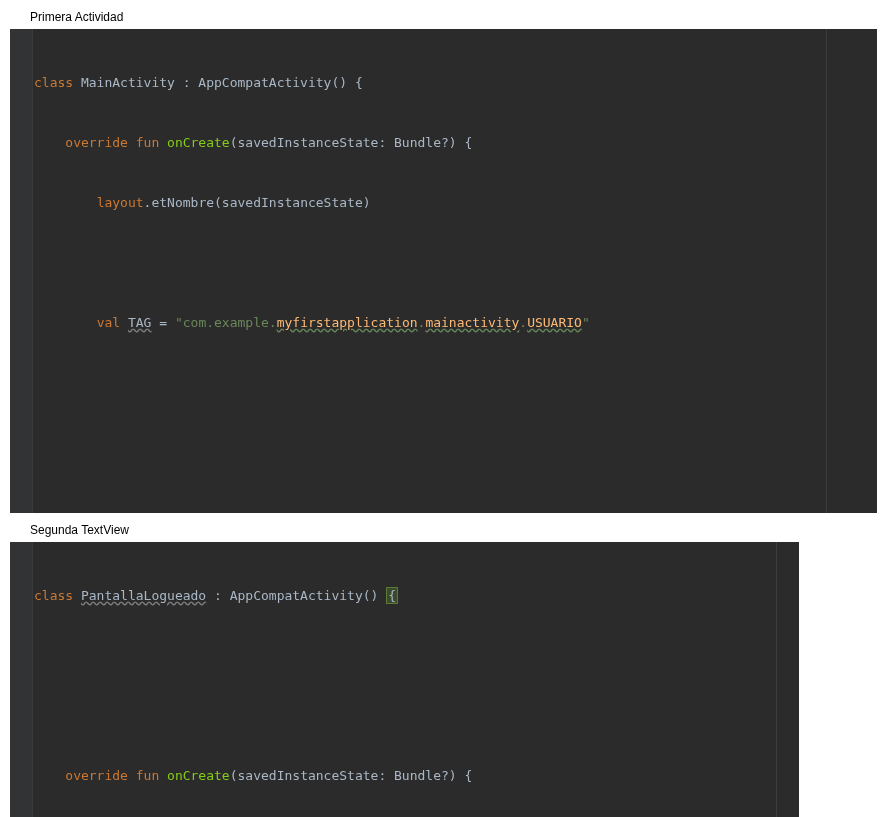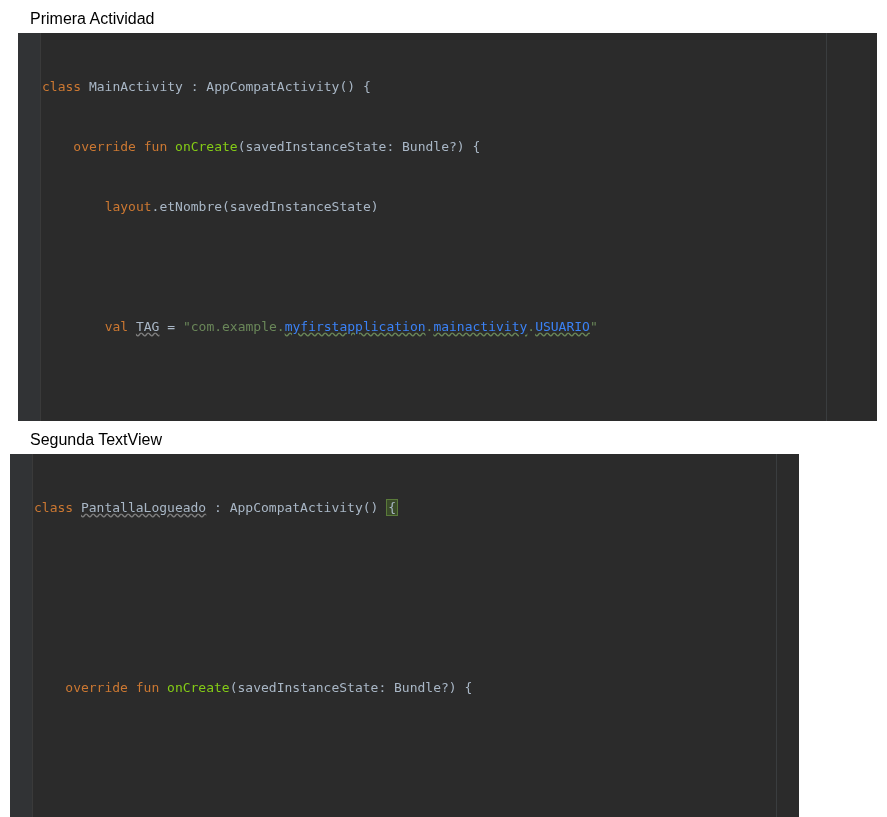--- a/index.html
+++ b/index.html
@@ -5,34 +5,34 @@
   body {
     margin: 0;
     padding: 0;
     background: #ffffff;
     font-family: "Consolas", "Monaco", monospace;
     font-size: 13px;
     width: 887px;
   }
   .section-title {
     font-family: Arial, sans-serif;
-    font-size: 16px;
+    font-size: 12px;
     font-weight: normal;
     color: #000;
     margin: 10px 0 5px 30px;
   }
   .editor {
     background: #2b2b2b;
     color: #a9b7c6;
     position: relative;
     overflow: hidden;
   }
   .editor1 {
-    margin: 0 10px 0 18px;
-    height: 388px;
+    margin: 0 10px 0 10px;
+    height: 484px;
   }
   .editor2 {
     margin: 0 88px 0 10px;
     height: 388px;
   }
   .gutter {
     position: absolute;
     left: 0;
     top: 0;
     bottom: 0;
@@ -63,21 +63,21 @@
   .it  { color: #9876aa; font-style: italic; }
   .und-wavy {
     text-decoration: underline;
     text-decoration-style: wavy;
     text-decoration-color: #808080;
   }
   .und-wavy-str {
     text-decoration: underline;
     text-decoration-style: wavy;
     text-decoration-color: #6a8759;
-    color: #3b82f6;
+    color: #fdba74;
   }
   .und-wavy-purple {
     text-decoration: underline;
     text-decoration-style: wavy;
     text-decoration-color: #9876aa;
     color: #9876aa;
     font-style: italic;
   }
   .hl-box {
     background: #3a4a2a;

